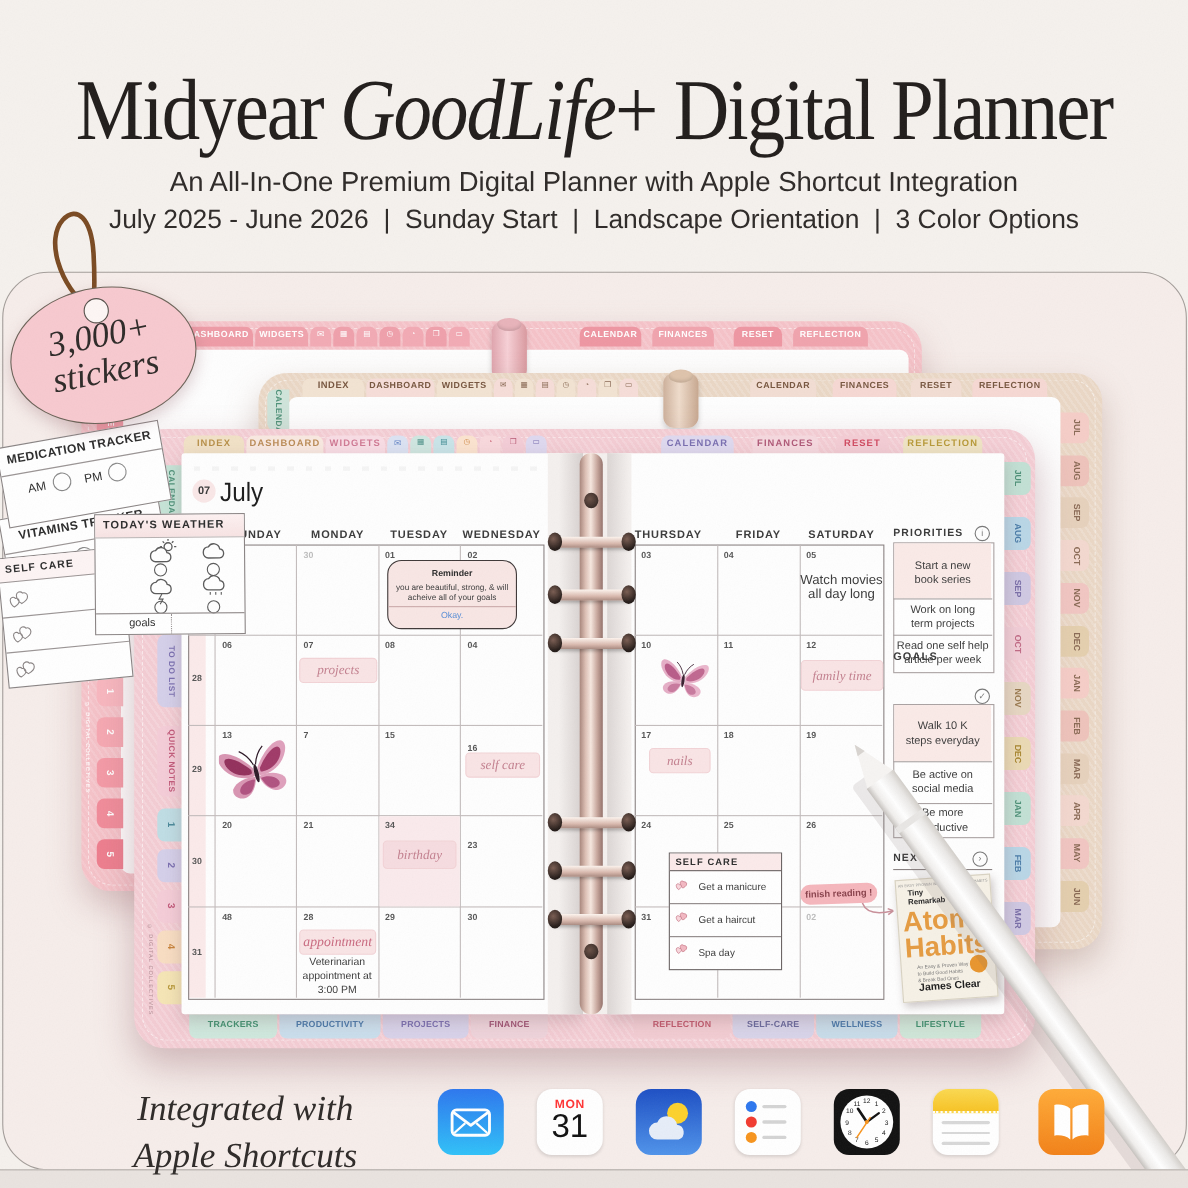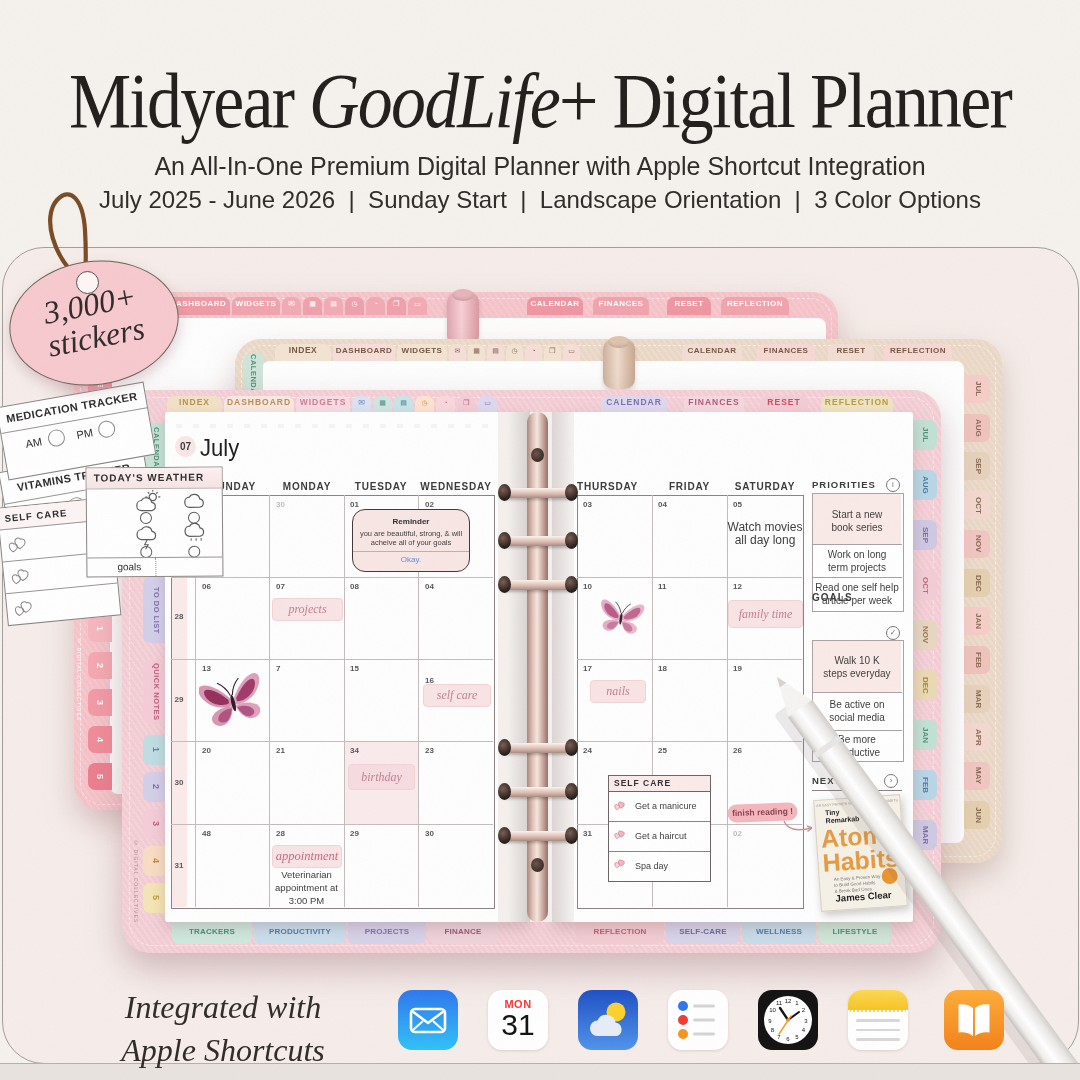--- a/index.html
+++ b/index.html
@@ -231,21 +231,21 @@
   <div class="ab" style="left:276px;top:582px;font-size:8px;font-weight:bold;color:#555;">07</div>
   <div class="ab" style="left:350px;top:582px;font-size:8px;font-weight:bold;color:#555;">08</div>
   <div class="ab" style="left:425px;top:582px;font-size:8px;font-weight:bold;color:#555;">04</div>
   <div class="ab" style="left:202px;top:664px;font-size:8px;font-weight:bold;color:#555;">13</div>
   <div class="ab" style="left:276px;top:664px;font-size:8px;font-weight:bold;color:#555;">7</div>
   <div class="ab" style="left:350px;top:664px;font-size:8px;font-weight:bold;color:#555;">15</div>
   <div class="ab" style="left:425px;top:664px;font-size:8px;font-weight:bold;color:#555;margin-top:12px;">16</div>
   <div class="ab" style="left:202px;top:746px;font-size:8px;font-weight:bold;color:#555;">20</div>
   <div class="ab" style="left:276px;top:746px;font-size:8px;font-weight:bold;color:#555;">21</div>
   <div class="ab" style="left:350px;top:746px;font-size:8px;font-weight:bold;color:#555;">34</div>
-  <div class="ab" style="left:425px;top:746px;font-size:8px;font-weight:bold;color:#555;">23</div>
+  <div class="ab" style="left:425px;top:764px;font-size:8px;font-weight:bold;color:#555;">23</div>
   <div class="ab" style="left:202px;top:829px;font-size:8px;font-weight:bold;color:#555;">48</div>
   <div class="ab" style="left:276px;top:829px;font-size:8px;font-weight:bold;color:#555;">28</div>
   <div class="ab" style="left:350px;top:829px;font-size:8px;font-weight:bold;color:#555;">29</div>
   <div class="ab" style="left:425px;top:829px;font-size:8px;font-weight:bold;color:#555;">30</div>
   <div class="ab" style="left:583px;top:500px;font-size:8px;font-weight:bold;color:#555;">03</div>
   <div class="ab" style="left:658px;top:500px;font-size:8px;font-weight:bold;color:#555;">04</div>
   <div class="ab" style="left:733px;top:500px;font-size:8px;font-weight:bold;color:#555;">05</div>
   <div class="ab" style="left:583px;top:582px;font-size:8px;font-weight:bold;color:#555;">10</div>
   <div class="ab" style="left:658px;top:582px;font-size:8px;font-weight:bold;color:#555;">11</div>
   <div class="ab" style="left:733px;top:582px;font-size:8px;font-weight:bold;color:#555;">12</div>

